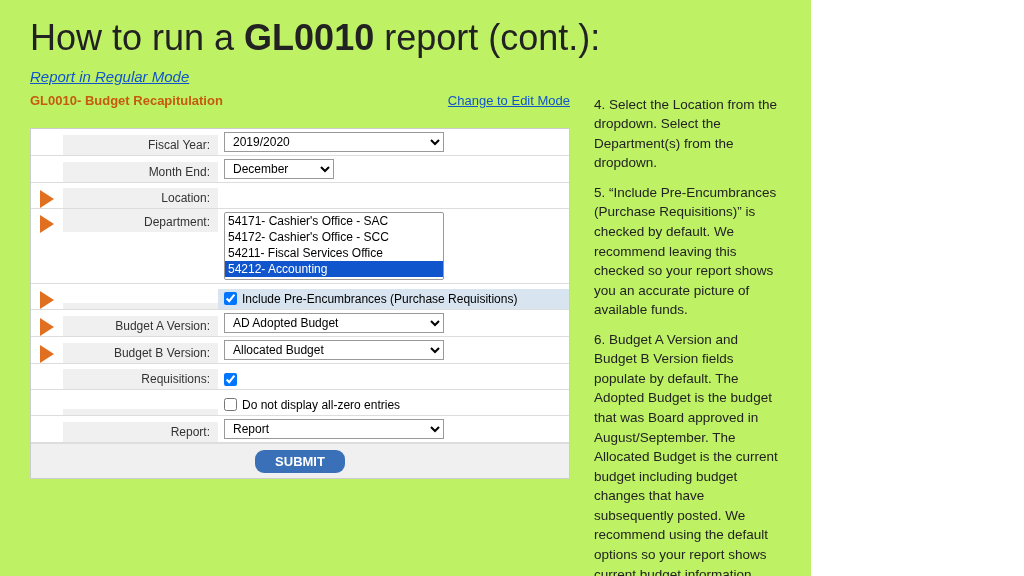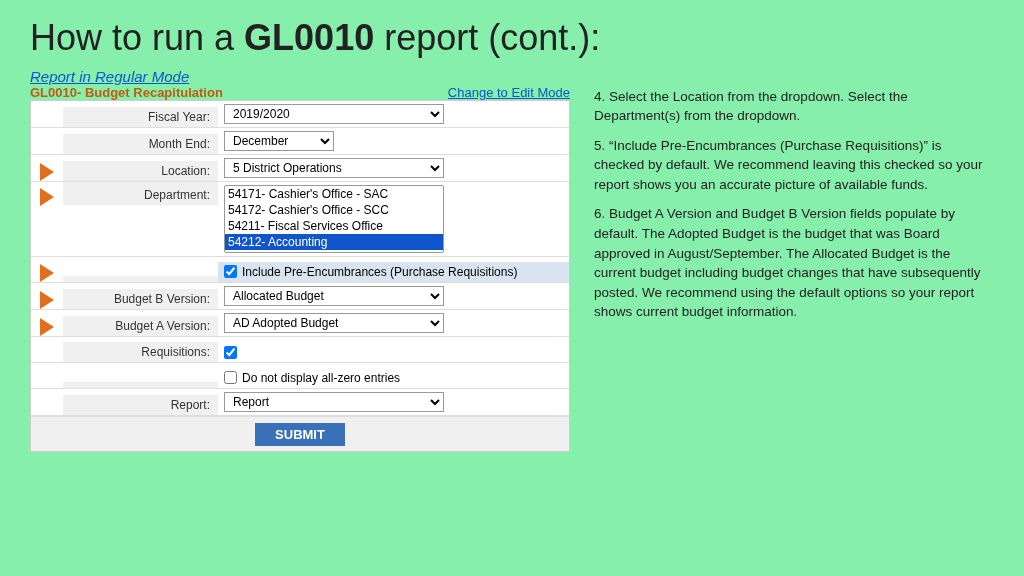--- a/index.html
+++ b/index.html
@@ -6,23 +6,23 @@
     body {
       font-family: 'Segoe UI', Arial, sans-serif;
       background: #fff;
       width: 1024px;
       height: 576px;
       overflow: hidden;
       position: relative;
     }
 
     .slide-container {
-      width: 1024px;
+      width: 811px;
       height: 576px;
-      background: #86efac;
+      background: #bef264;
       display: flex;
     }
 
     .slide-content {
       flex: 1;
       padding: 18px 30px 10px 30px;
       display: flex;
       flex-direction: column;
     }
 
@@ -34,41 +34,41 @@
       line-height: 1.1;
     }
     .slide-title strong {
       font-weight: 700;
     }
 
     .report-mode-label {
       font-style: italic;
       color: #1155cc;
       font-size: 15px;
-      margin-bottom: 0;
+      margin-bottom: 8px;
       text-decoration: underline;
     }
 
     .main-row {
       display: flex;
       flex-direction: row;
       gap: 24px;
       flex: 1;
     }
 
     
     .left-panel {
       width: 540px;
       flex-shrink: 0;
     }
 
     .form-title-row {
       display: flex;
       justify-content: space-between;
-      margin-bottom: 0;
+      margin-bottom: 20px;
       gap: 6px;
     }
 
     .form-title {
       color: #c55a11;
       font-size: 13px;
       font-weight: 600;
     }
 
     .change-mode-link {
@@ -204,21 +204,21 @@
     }
 
     .submit-btn {
       background: #3a70b8;
       color: #fff;
       border: none;
       padding: 4px 20px;
       font-size: 13px;
       font-weight: bold;
       cursor: pointer;
-      border-radius: 0;
+      border-radius: 9px;
     }
 
     
     .right-panel {
       flex: 1;
       font-size: 13.5px;
       color: #222;
       line-height: 1.45;
       padding-top: 2px;
     }
@@ -282,25 +282,20 @@
                 <option>December</option>
               </select>
             </div>
           </div>
 
           <div class="form-row">
             <div class="arrow-indicator">
               <span class="arrow-right"></span>
             </div>
             <div class="form-label">Location:</div>
-            <div class="form-field">
-              <select class="form-select form-select-wide">
-                <option>5 District Operations</option>
-              </select>
-            </div>
           </div>
 
           <div class="form-row" style="align-items:flex-start;">
             <div class="arrow-indicator" style="padding-top:6px;">
               <span class="arrow-right"></span>
             </div>
             <div class="form-label" style="padding-top:6px;">Department:</div>
             <div class="form-field dept-row-content">
               <select class="dept-listbox" size="4">
                 <option>54171- Cashier's Office - SAC</option>
@@ -319,36 +314,36 @@
             <div class="form-field" style="background:#d8e4f0;">
               <input type="checkbox" checked="" style="">
               <span>Include Pre-Encumbrances (Purchase Requisitions)</span>
             </div>
           </div>
 
           <div class="form-row">
             <div class="arrow-indicator">
               <span class="arrow-right"></span>
             </div>
+            <div class="form-label">Budget A Version:</div>
+            <div class="form-field">
+              <select class="form-select budget-select">
+                <option>AD Adopted Budget</option>
+              </select>
+            </div>
+          </div>
+
+          <div class="form-row">
+            <div class="arrow-indicator">
+              <span class="arrow-right"></span>
+            </div>
             <div class="form-label">Budget B Version:</div>
             <div class="form-field">
               <select class="form-select budget-select">
                 <option>Allocated Budget</option>
-              </select>
-            </div>
-          </div>
-
-          <div class="form-row">
-            <div class="arrow-indicator">
-              <span class="arrow-right"></span>
-            </div>
-            <div class="form-label">Budget A Version:</div>
-            <div class="form-field">
-              <select class="form-select budget-select">
-                <option>AD Adopted Budget</option>
               </select>
             </div>
           </div>
 
           <div class="form-row">
             <div class="arrow-indicator"></div>
             <div class="form-label">Requisitions:</div>
             <div class="form-field">
               <input type="checkbox" checked="" style="">
             </div>

